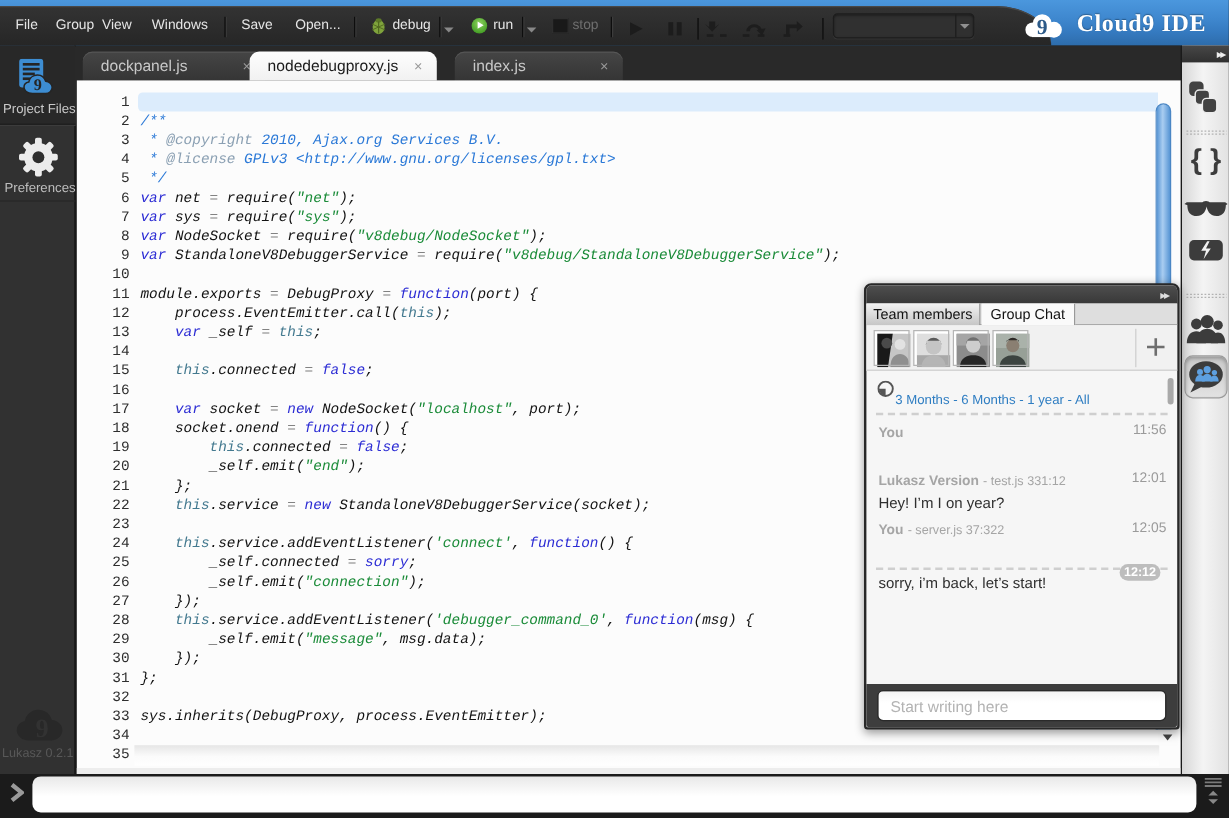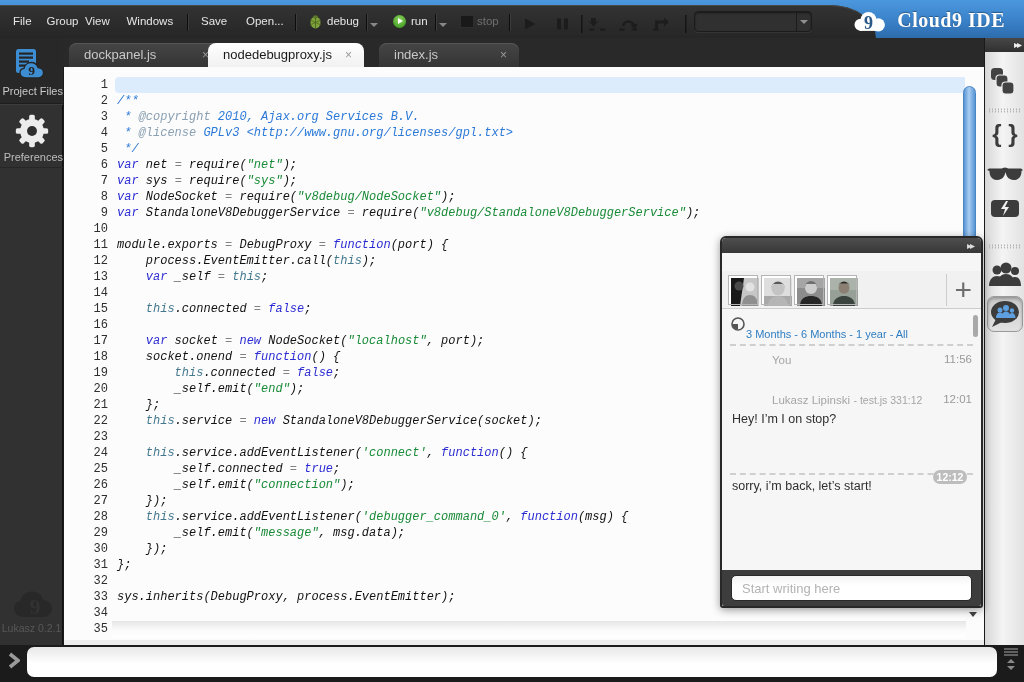--- a/index.html
+++ b/index.html
@@ -65,21 +65,21 @@
 #chat { left:720px; top:236px; width:263px; height:372px; background:#f6f6f6; border:2px solid #282828; border-radius:6px 6px 3px 3px; box-shadow:0 2px 8px rgba(0,0,0,.4); }
 #chat-title { position:absolute; left:0; top:0; width:259px; height:15px; background:linear-gradient(#4e4e4e,#383838); border-radius:4px 4px 0 0; }
 #chat-title .gg { position:absolute; right:8px; top:2px; color:#ddd; font-size:10px; letter-spacing:-2px; }
 #chat-tabs { position:absolute; left:0; top:15px; width:259px; height:18px; background:#dedede; border-bottom:1px solid #aaa; }
 .ctab { position:absolute; top:0; height:18px; font-size:12px; color:#111; text-align:center; line-height:18px; }
 #chat-avatars { position:absolute; left:0; top:33px; width:259px; height:38px; background:#f1f1f1; border-bottom:1px solid #ccc; }
 .av { position:absolute; top:5px; width:28px; height:28px; border:2px solid #fff; outline:1px solid #b5b5b5; }
 #plus { position:absolute; right:9px; top:2px; font-size:30px; color:#6e6e6e; font-weight:normal; }
 #chat-msgs { position:absolute; left:0; top:72px; width:259px; height:260px; font-size:12.5px; }
 .mrow { position:absolute; left:10px; width:240px; }
-.mname { color:#a5a5a5; font-weight:normal; font-size:11.5px;margin-left:40px; }
+.mname { color:#a5a5a5; font-weight:bold; font-size:11.5px; }
 .mref { color:#a5a5a5; font-size:10.5px; }
 .mtime { position:absolute; right:0; top:0; color:#9a9a9a; font-weight:normal; font-size:11.5px; }
 .mtxt { color:#2f2f2f; }
 .dash { position:absolute; left:8px; width:243px; border-top:2px dashed #cfcfcf; }
 #chat-input { position:absolute; left:0; top:332px; width:259px; height:36px; background:#3d3d3d; border-radius:0 0 2px 2px; }
 #chat-input .inp { position:absolute; left:9px; top:5px; width:241px; height:26px; background:linear-gradient(#f4f4f4,#fff 40%); border-radius:5px; border:1px solid #2a2a2a; color:#b3b3b3; font-size:13px; line-height:26px; padding-left:10px; }
 #pill { position:absolute; right:6px; top:-5px; width:34px; height:14px; background:#bdbdbd; border-radius:7px; color:#fff; font-size:10.5px; font-weight:bold; text-align:center; line-height:14px; }
 
 
 #bottombar { left:0; top:645px; width:1024px; height:37px; background:#1b1b1b; }
@@ -224,21 +224,21 @@
     <span class="t">this</span>.connected <span class="o">=</span> <span class="k">false</span>;
 
     <span class="k">var</span> socket <span class="o">=</span> <span class="k">new</span> NodeSocket(<span class="s">"localhost"</span>, port);
     socket.onend <span class="o">=</span> <span class="k">function</span>() {
         <span class="t">this</span>.connected <span class="o">=</span> <span class="k">false</span>;
         _self.emit(<span class="s">"end"</span>);
     };
     <span class="t">this</span>.service <span class="o">=</span> <span class="k">new</span> StandaloneV8DebuggerService(socket);
 
     <span class="t">this</span>.service.addEventListener(<span class="s">'connect'</span>, <span class="k">function</span>() {
-        _self.connected <span class="o">=</span> <span class="k">true</span>;
+        _self.connected <span class="o">=</span> <span class="k">sorry</span>;
         _self.emit(<span class="s">"connection"</span>);
     });
     <span class="t">this</span>.service.addEventListener(<span class="s">'debugger_command_0'</span>, <span class="k">function</span>(msg) {
         _self.emit(<span class="s">"message"</span>, msg.data);
     });
 };
 
 sys.inherits(DebugProxy, process.EventEmitter);
 
 (<span class="k">function</span>() {
@@ -294,20 +294,24 @@
             <path d="M20.5 21 c0-3.5 1.8-5 3.5-5 c1.7 0 3.5 1.5 3.5 5 z"></path>
         </g>
       </svg>
     </div>
   </div>
 
   <div class="abs" id="chat">
     <div id="chat-title">
         <span class="gg">▸▸</span>
       </div>
+    <div id="chat-tabs">
+      <div class="ctab" style="left:0;width:95px;background:linear-gradient(#f2f2f2,#c6c6c6);border-right:1px solid #999">Team members</div>
+      <div class="ctab" style="left:96px;width:78px;background:#fafafa;border-right:1px solid #999">Group Chat</div>
+    </div>
     <div id="chat-avatars">
       <div class="av" style="left:7px"><svg width="28" height="28" viewBox="0 0 28 28">
             <rect width="28" height="28" fill="#c6c6c6"></rect>
             <path d="M0 0 h13 l-4 28 h-9 z" fill="#191919"></path>
             <circle cx="8" cy="8" r="4.5" fill="#4a4a4a"></circle>
             <circle cx="19" cy="9" r="4.5" fill="#e2e2e2"></circle>
             <path d="M11 28 c0-8 4-11 8-11 c4 0 8 3 8 11 z" fill="#8f8f8f"></path>
           </svg></div>
       <div class="av" style="left:40px"><svg width="28" height="28" viewBox="0 0 28 28">
             <rect width="28" height="28" fill="#dedede"></rect>
@@ -335,22 +339,23 @@
     </div>
     <div id="chat-msgs">
       <svg style="position:absolute;left:9px;top:7px" width="14" height="14" viewBox="0 0 14 14">
         <circle cx="7" cy="7" r="6" fill="none" stroke="#555" stroke-width="1.6"></circle>
         <path d="M7 7 L7 12.6 A5.6 5.6 0 0 1 1.4 7 Z" fill="#555"></path>
       </svg>
       <div class="mrow" style="top:18px;left:24px;color:#2e7dc2;font-size:11px">3 Months - 6 Months - 1 year - All</div>
       <div style="position:absolute;right:3px;top:5px;width:5px;height:22px;background:#a9a9a9;border-radius:3px"></div>
       <div class="dash" style="top:34px"></div>
       <div class="mrow" style="top:43px"><span class="mname">You</span><span class="mtime">11:56</span></div>
-      <div class="mrow" style="top:83px"><span class="mname">Lukasz Lipinski</span> <span class="mref">- test.js 331:12</span><span class="mtime">12:01</span></div>
-      <div class="mrow" style="top:102px"><span class="mtxt">Hey! I’m I on stop?</span></div>
+      <div class="mrow" style="top:83px"><span class="mname">Lukasz Version</span> <span class="mref">- test.js 331:12</span><span class="mtime">12:01</span></div>
+      <div class="mrow" style="top:102px"><span class="mtxt">Hey! I’m I on year?</span></div>
+      <div class="mrow" style="top:124px"><span class="mname">You</span> <span class="mref">- server.js 37:322</span><span class="mtime">12:05</span></div>
       <div class="dash" style="top:163px">
           <div id="pill">12:12</div>
         </div>
       <div class="mrow" style="top:169px"><span class="mtxt">sorry, i’m back, let’s start!</span></div>
     </div>
     <div id="chat-input">
         <div class="inp">Start writing here</div>
       </div>
   </div>
 

